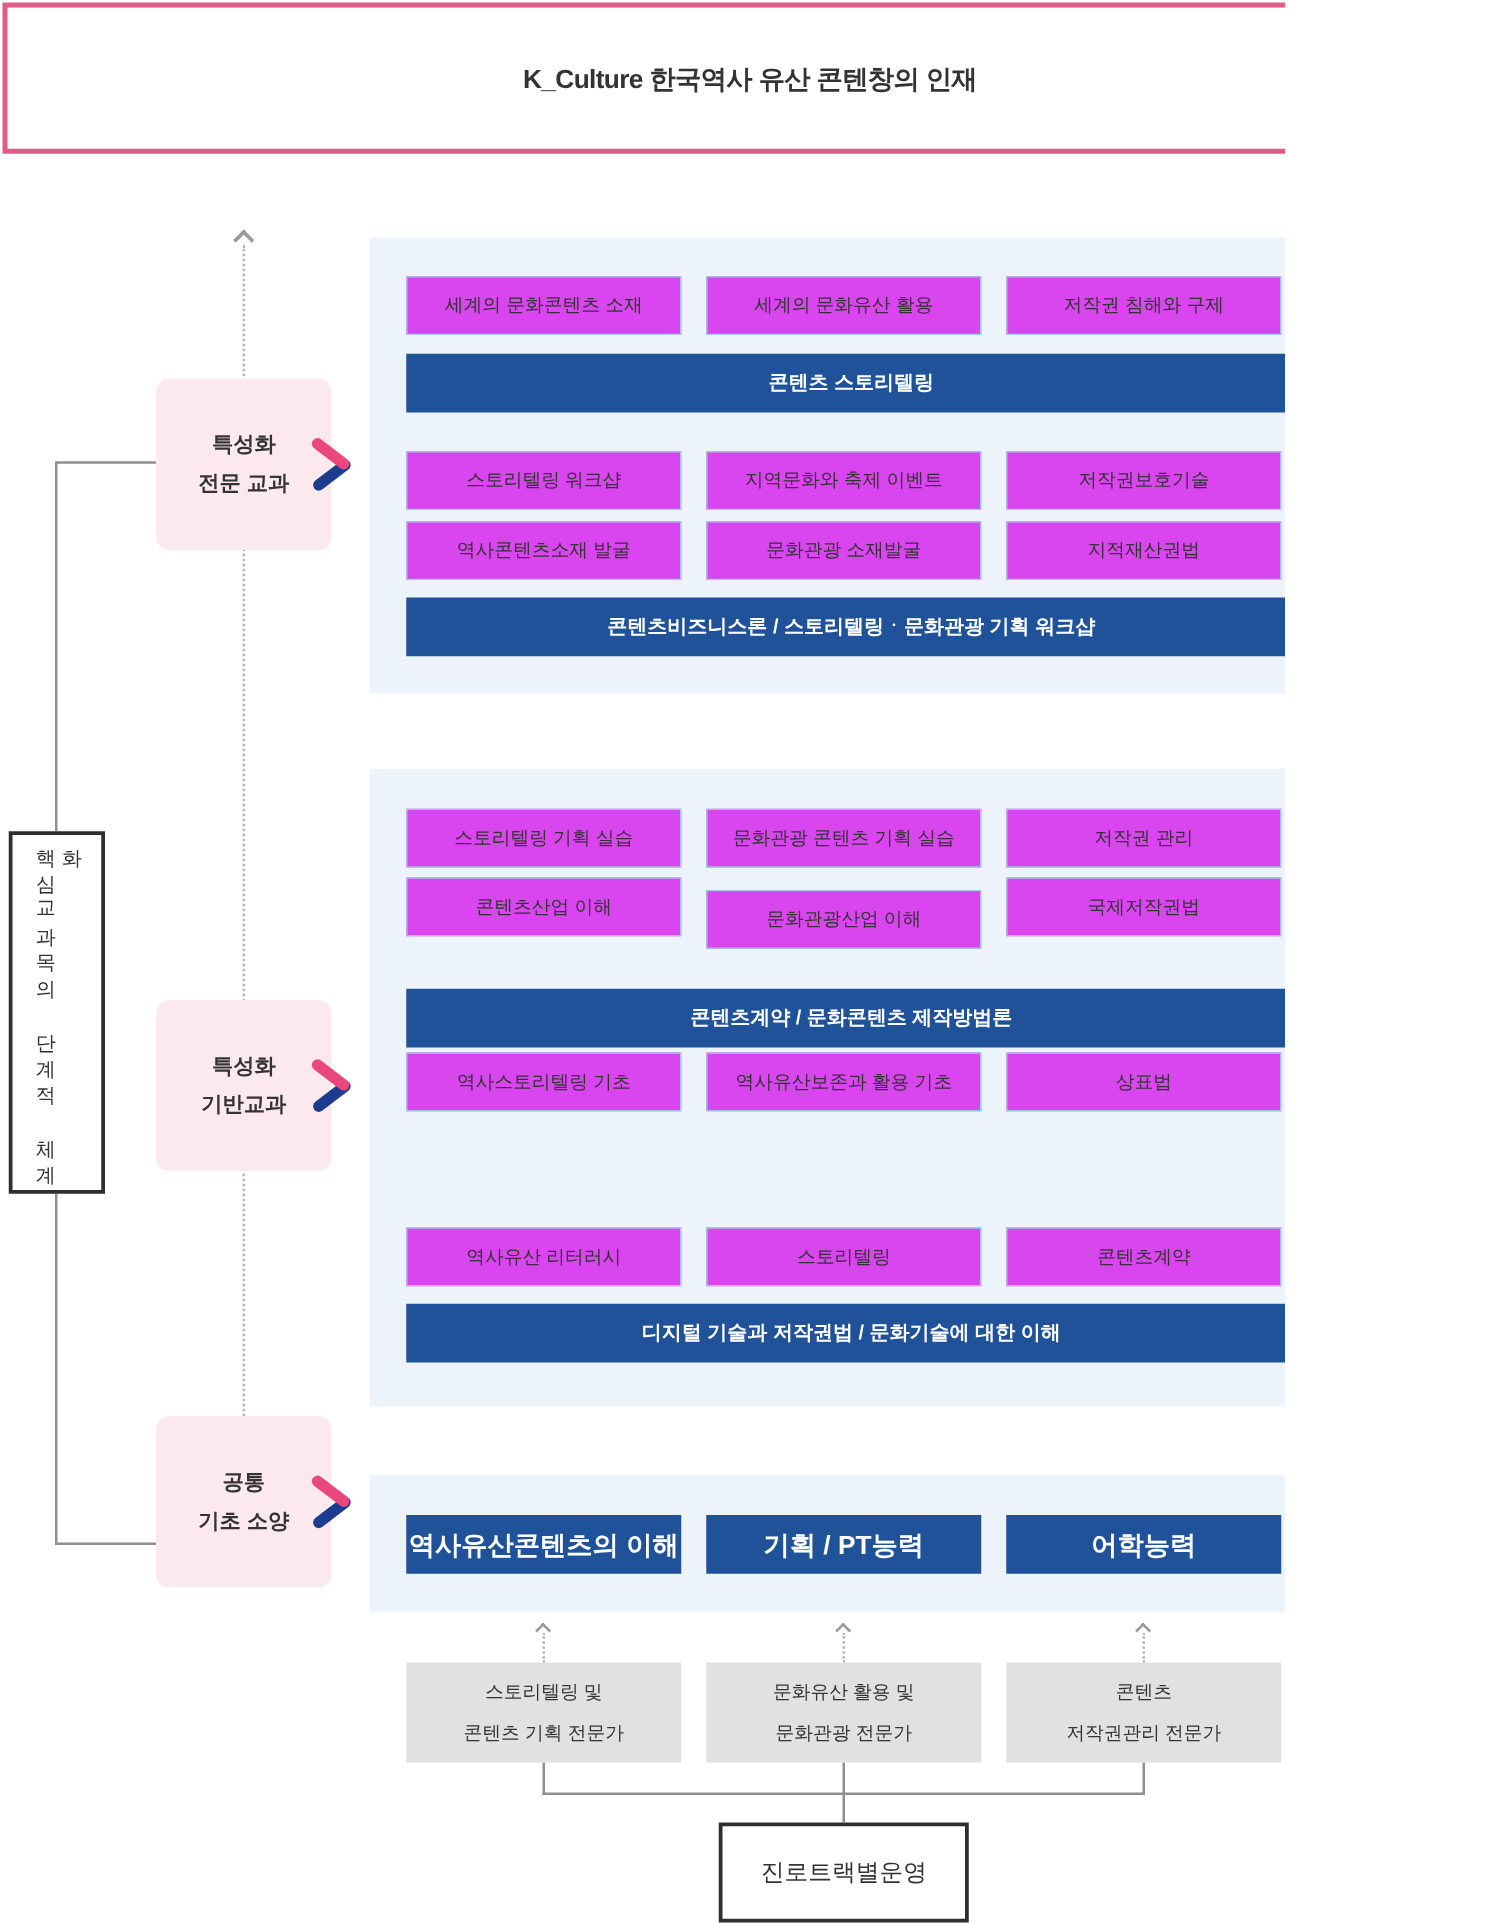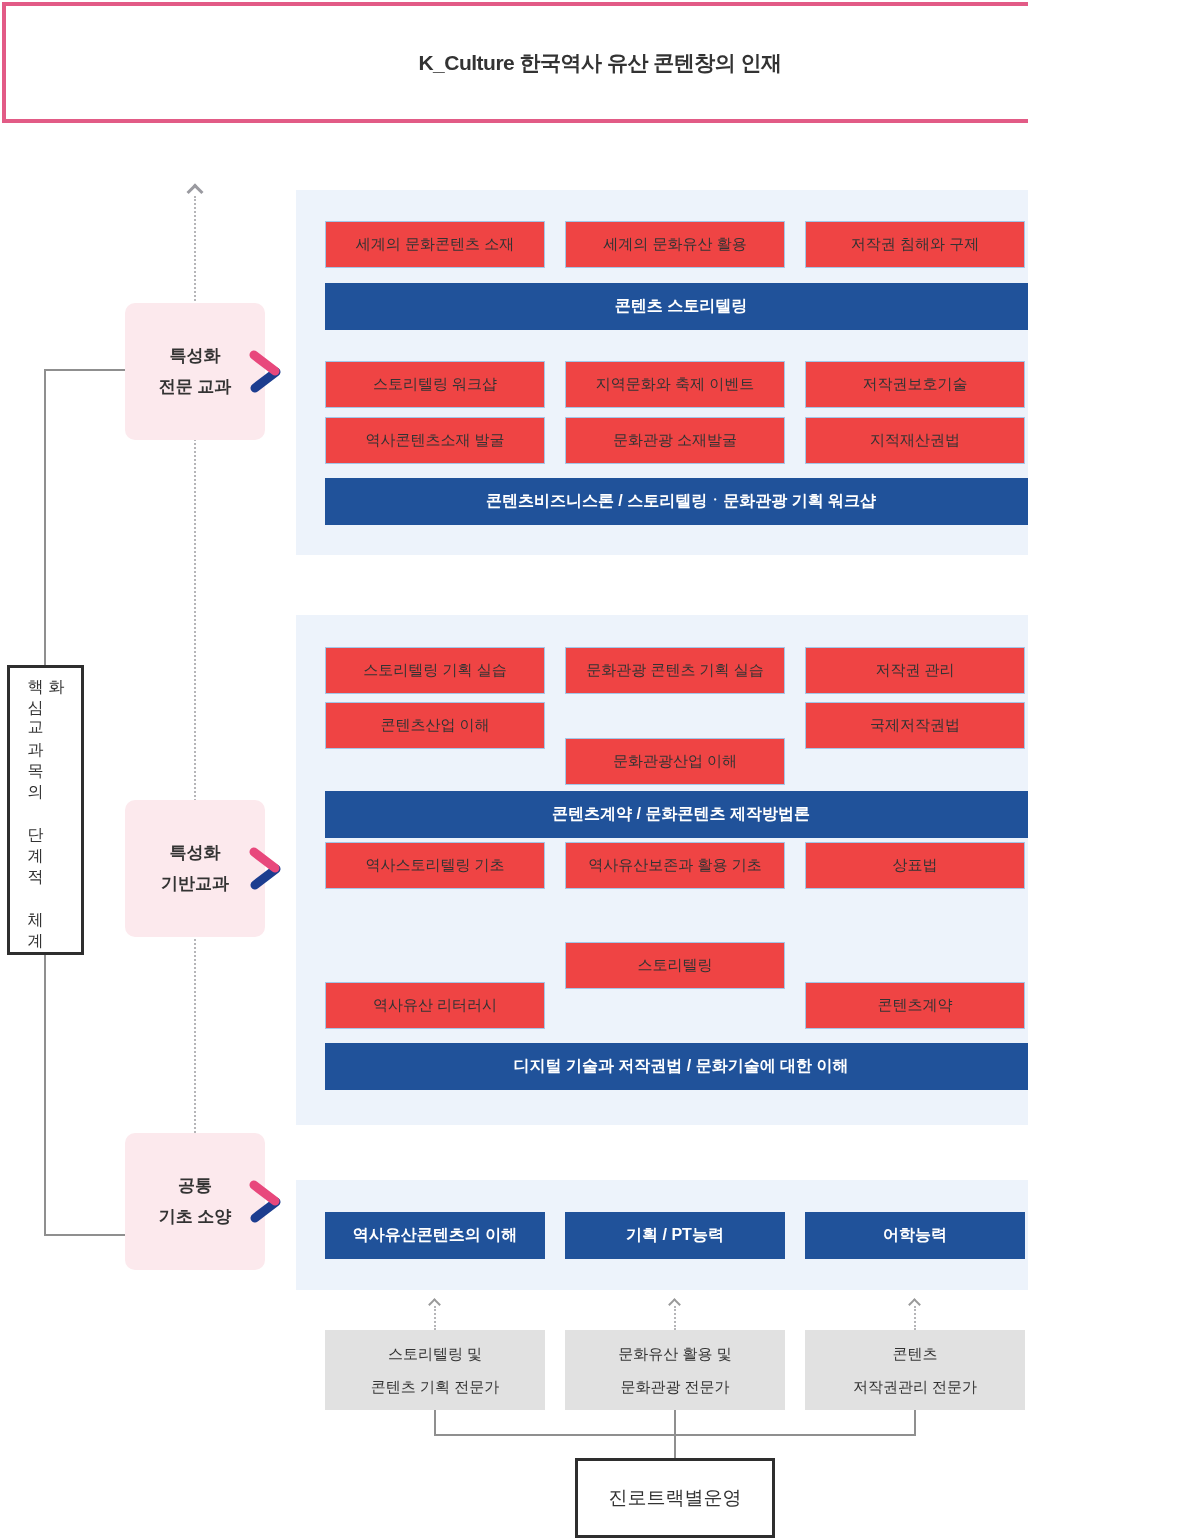--- a/index.html
+++ b/index.html
@@ -12,28 +12,28 @@
             display: flex; align-items: center; justify-content: center; }
   .banner h1 { font-size: 21px; font-weight: 700; color: #333; letter-spacing: -0.5px; }
 
   
   .panel { position: absolute; left: 296px; width: 770px; background: #edf3fb; }
   .panel-1 { top: 190px;  height: 365px; }
   .panel-2 { top: 615px;  height: 510px; }
   .panel-3 { top: 1180px; height: 110px; }
 
   
-  .course { position: absolute; width: 220px; height: 47px; background: #ef4444;
+  .course { position: absolute; width: 220px; height: 47px; background: #d946ef;
             border: 1px solid #a3c6e8; display: flex; align-items: center; justify-content: center;
             font-size: 15px; color: #333; text-align: center; }
   .bar    { position: absolute; left: 325px; width: 712px; height: 47px; background: #20529a;
             color: #fff; font-weight: 700; font-size: 16px;
             display: flex; align-items: center; justify-content: center; text-align: center; }
   .bluebox{ position: absolute; width: 220px; height: 47px; background: #20529a; color: #fff;
-            font-weight: 700; font-size: 16px; display: flex; align-items: center; justify-content: center; }
+            font-weight: 700; font-size: 21px; display: flex; align-items: center; justify-content: center; }
   .colA { left: 325px; } .colB { left: 565px; } .colC { left: 805px; }
 
   
   .cat { position: absolute; left: 125px; width: 140px; height: 137px; background: #fce9ed;
          border-radius: 10px; display: flex; flex-direction: column; align-items: center;
          justify-content: center; font-size: 17px; font-weight: 700; color: #333; line-height: 1.8; }
   .cat .chev { position: absolute; right: -17px; top: 50%; margin-top: -22px; }
 
   
   .vlabel { position: absolute; border: 3px solid #2e2e2e; background: #fff;
@@ -113,28 +113,28 @@
   <div class="course colC" style="top:361px">저작권보호기술</div>
   <div class="course colA" style="top:417px">역사콘텐츠소재 발굴</div>
   <div class="course colB" style="top:417px">문화관광 소재발굴</div>
   <div class="course colC" style="top:417px">지적재산권법</div>
   <div class="bar" style="top:478px">콘텐츠비즈니스론 / 스토리텔링ㆍ문화관광 기획 워크샵</div>
 
   <div class="course colA" style="top:647px">스토리텔링 기획 실습</div>
   <div class="course colB" style="top:647px">문화관광 콘텐츠 기획 실습</div>
   <div class="course colC" style="top:647px">저작권 관리</div>
   <div class="course colA" style="top:702px">콘텐츠산업 이해</div>
-  <div class="course colB" style="top:738px">문화관광산업 이해</div>
+  <div class="course colB" style="top:712px">문화관광산업 이해</div>
   <div class="course colC" style="top:702px">국제저작권법</div>
   <div class="bar" style="top:791px">콘텐츠계약 / 문화콘텐츠 제작방법론</div>
   <div class="course colA" style="top:842px">역사스토리텔링 기초</div>
   <div class="course colB" style="top:842px">역사유산보존과 활용 기초</div>
   <div class="course colC" style="top:842px">상표법</div>
   <div class="course colA" style="top:982px">역사유산 리터러시</div>
-  <div class="course colB" style="top:942px">스토리텔링</div>
+  <div class="course colB" style="top:982px">스토리텔링</div>
   <div class="course colC" style="top:982px">콘텐츠계약</div>
   <div class="bar" style="top:1043px">디지털 기술과 저작권법 / 문화기술에 대한 이해</div>
 
   <div class="bluebox colA" style="top:1212px">역사유산콘텐츠의 이해</div>
   <div class="bluebox colB" style="top:1212px">기획 / PT능력</div>
   <div class="bluebox colC" style="top:1212px">어학능력</div>
 
   <div class="cat" style="top:303px">
     <span>특성화</span>
     <span>전문 교과</span>

